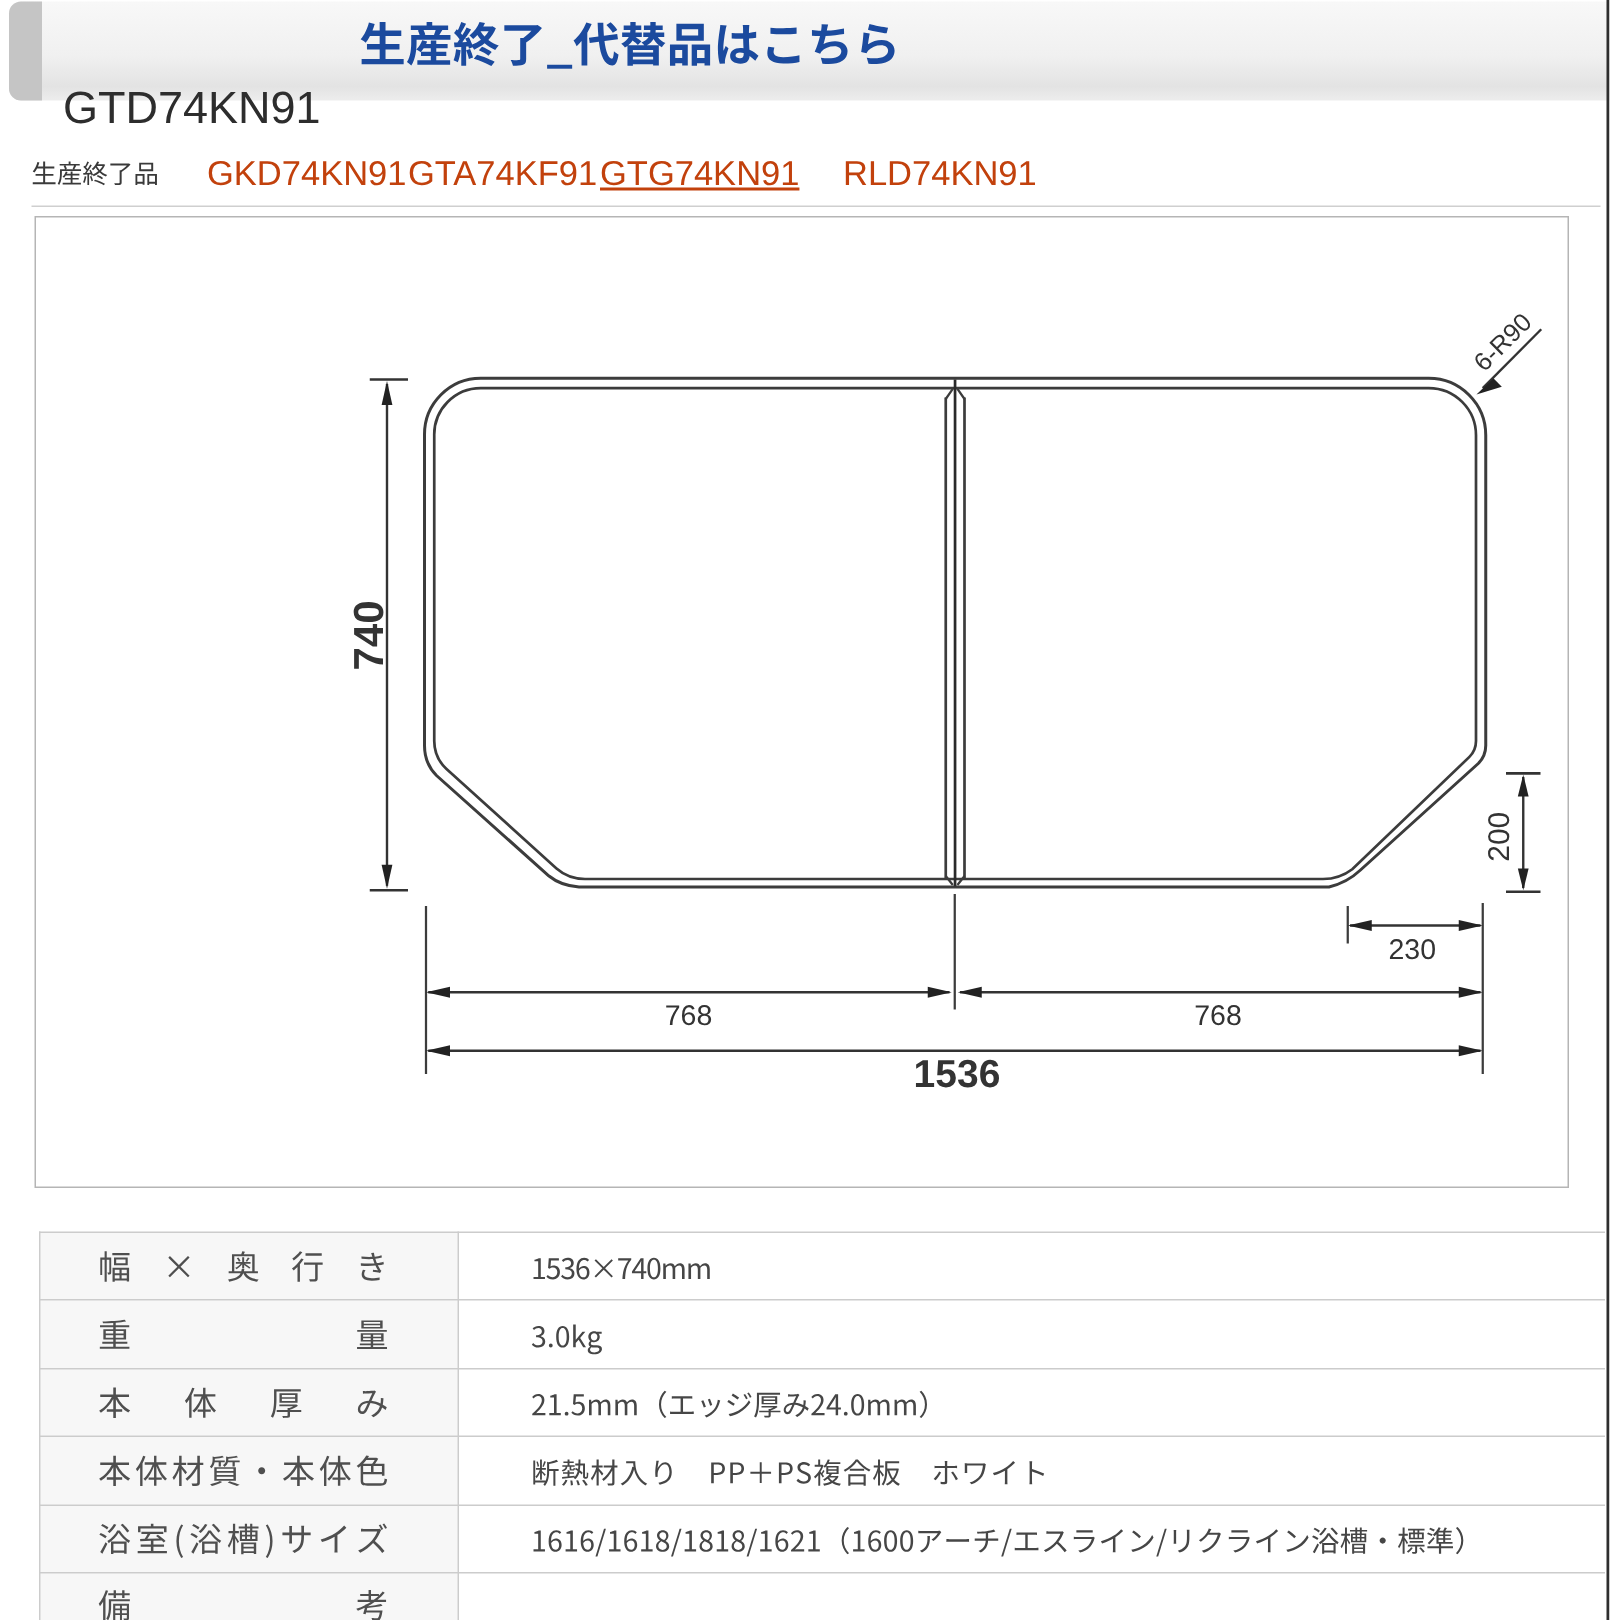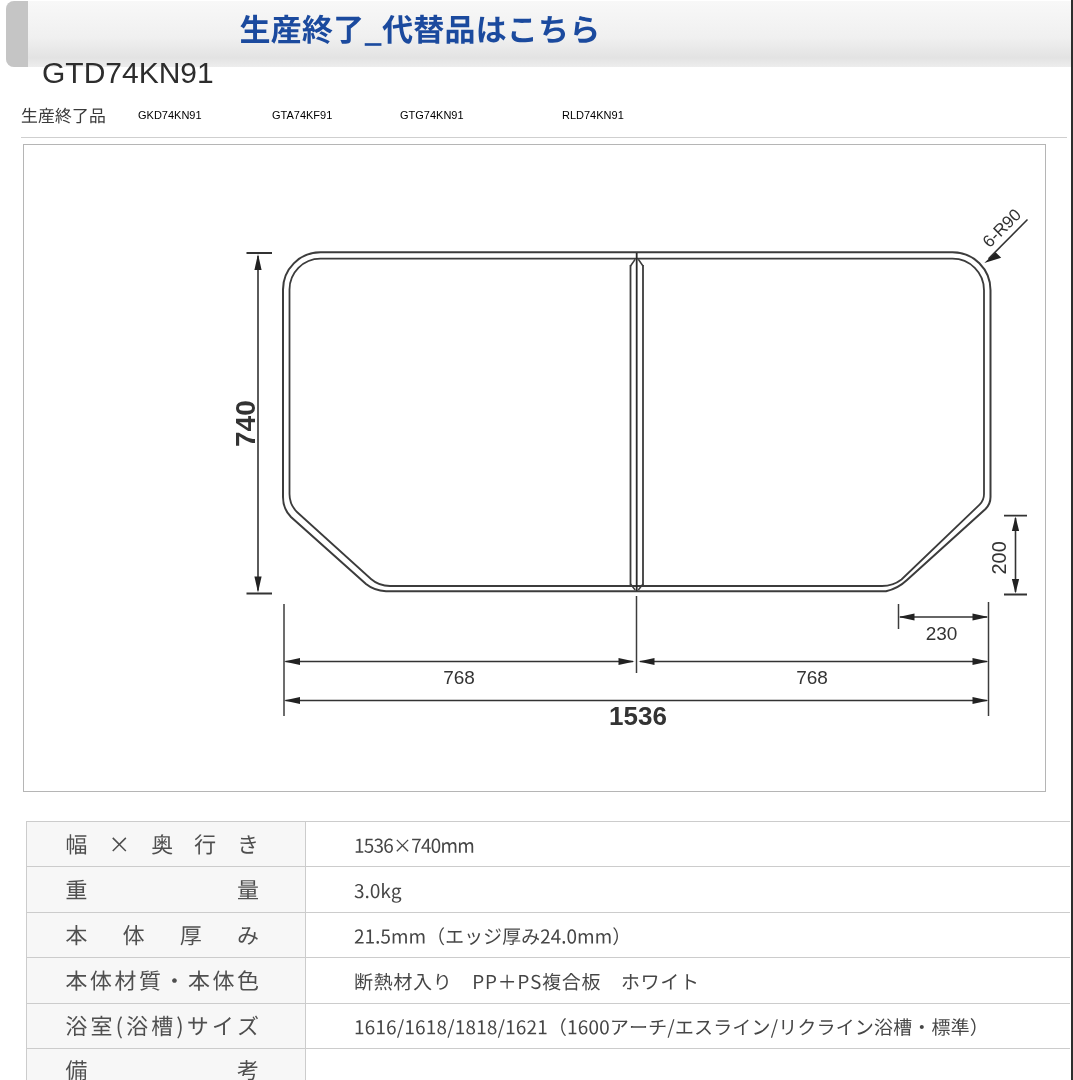--- a/index.html
+++ b/index.html
@@ -8,39 +8,39 @@
     background:#fff;font-family:"Liberation Sans",sans-serif;
   }
   #rightedge{position:absolute;right:0;top:0;width:2px;height:1080px;background:#2e2e2e;z-index:50;}
   
   #hbar{position:absolute;left:6px;top:1px;right:0;height:66px;
     background:linear-gradient(#f8f8f8 0%,#f0f0f0 55%,#e3e3e3 86%,#ededed 100%);
     border-radius:8px 0 0 8px;}
   #hcap{position:absolute;left:6px;top:1px;width:22px;height:66px;background:#c5c5c5;border-radius:8px 0 0 8px;}
   #htext{position:absolute;left:42px;top:0;height:65px;line-height:65px;font-size:30px;font-weight:normal;color:#2d2d2d;margin-top:40px;}
   
-  .code{position:absolute;top:107px;font-size:11px;line-height:17px;color:#000000;}
+  .code{position:absolute;top:107px;font-size:23px;line-height:17px;color:#c2410c;}
   #rule{position:absolute;left:21px;top:137px;width:1046px;height:1px;background:#cfcfcf;}
   
   #dbox{position:absolute;left:23px;top:144px;width:1021px;height:646px;border:1px solid #b5b5b5;background:#fff;}
   
   #spec{position:absolute;left:26px;top:820.8px;width:1044px;height:260px;}
   .hline{position:absolute;left:0;height:1px;background:#ccc;width:1044px;}
   #spec .vl{position:absolute;top:0;width:1px;height:260px;background:#ccc;}
   .lbg{position:absolute;left:1px;width:278px;background:#f7f7f7;}
   #gsvg{position:absolute;left:0;top:0;width:1073px;height:1080px;z-index:10;}
 </style>
 </head>
 <body>
   <div id="hbar"></div>
   <div id="hcap"></div>
   <div id="htext">GTD74KN91</div>
   <div class="code" style="left:138px;">GKD74KN91</div>
   <div class="code" style="left:272px;">GTA74KF91</div>
-  <div class="code" style="left:400px;">GTG74KN91</div>
+  <div class="code" style="left:400px;text-decoration:underline;">GTG74KN91</div>
   <div class="code" style="left:562px;">RLD74KN91</div>
   <div id="rule"></div>
   <div id="dbox"></div>
 
   <div id="spec">
     <div class="lbg" style="top:1px;height:44.4px;"></div>
     <div class="lbg" style="top:46.4px;height:44.5px;"></div>
     <div class="lbg" style="top:91.9px;height:44.4px;"></div>
     <div class="lbg" style="top:137.3px;height:44.5px;"></div>
     <div class="lbg" style="top:182.8px;height:44.4px;"></div>

